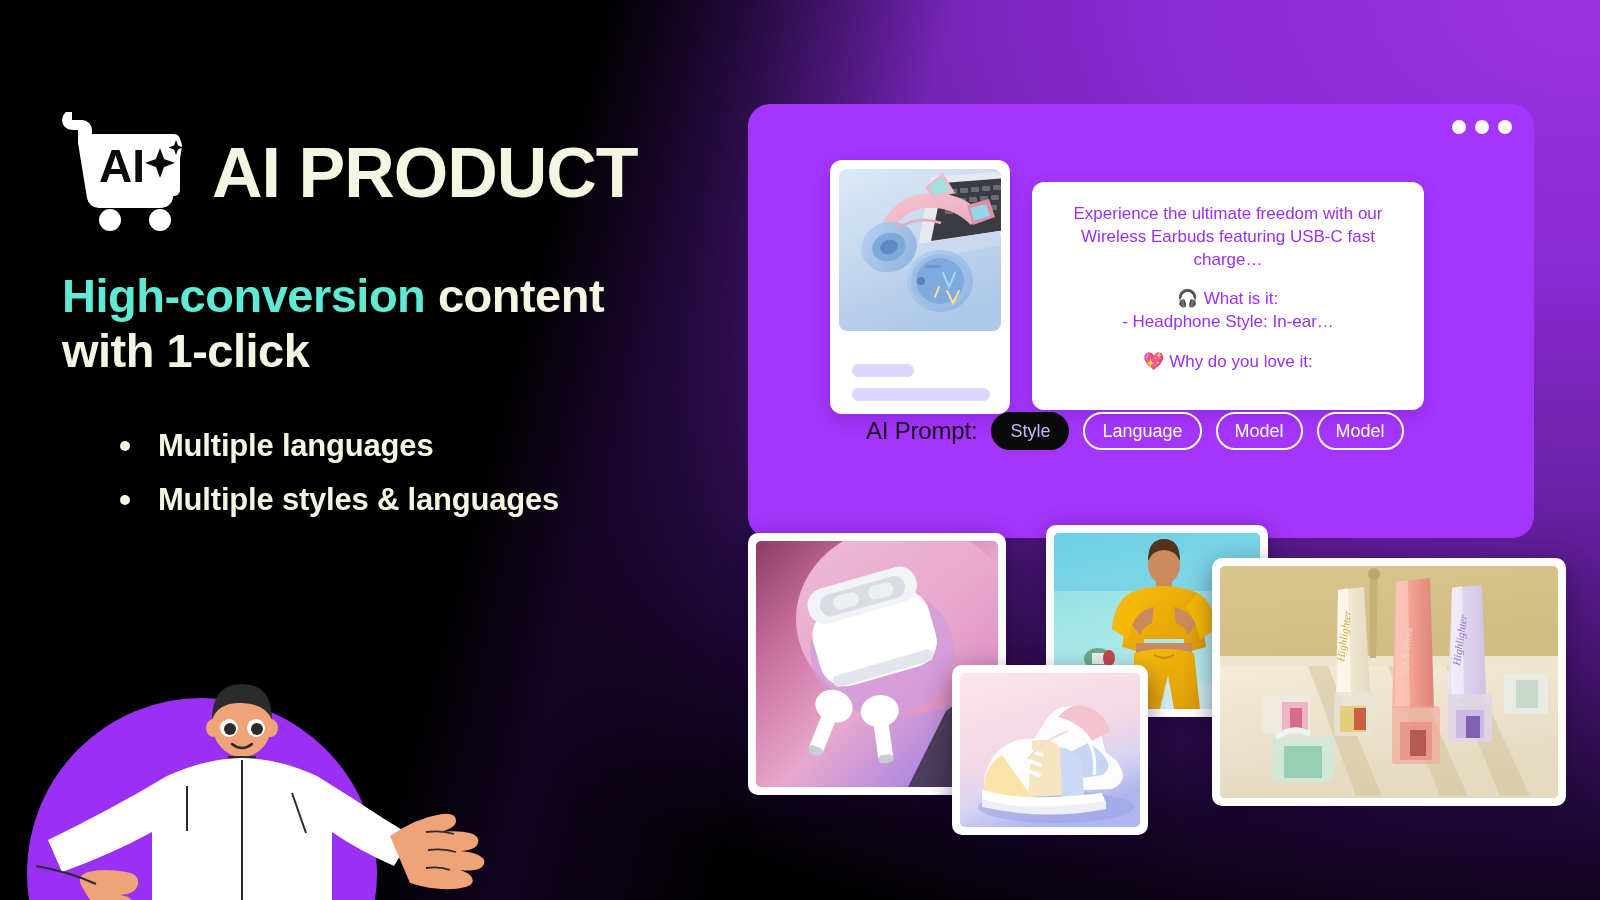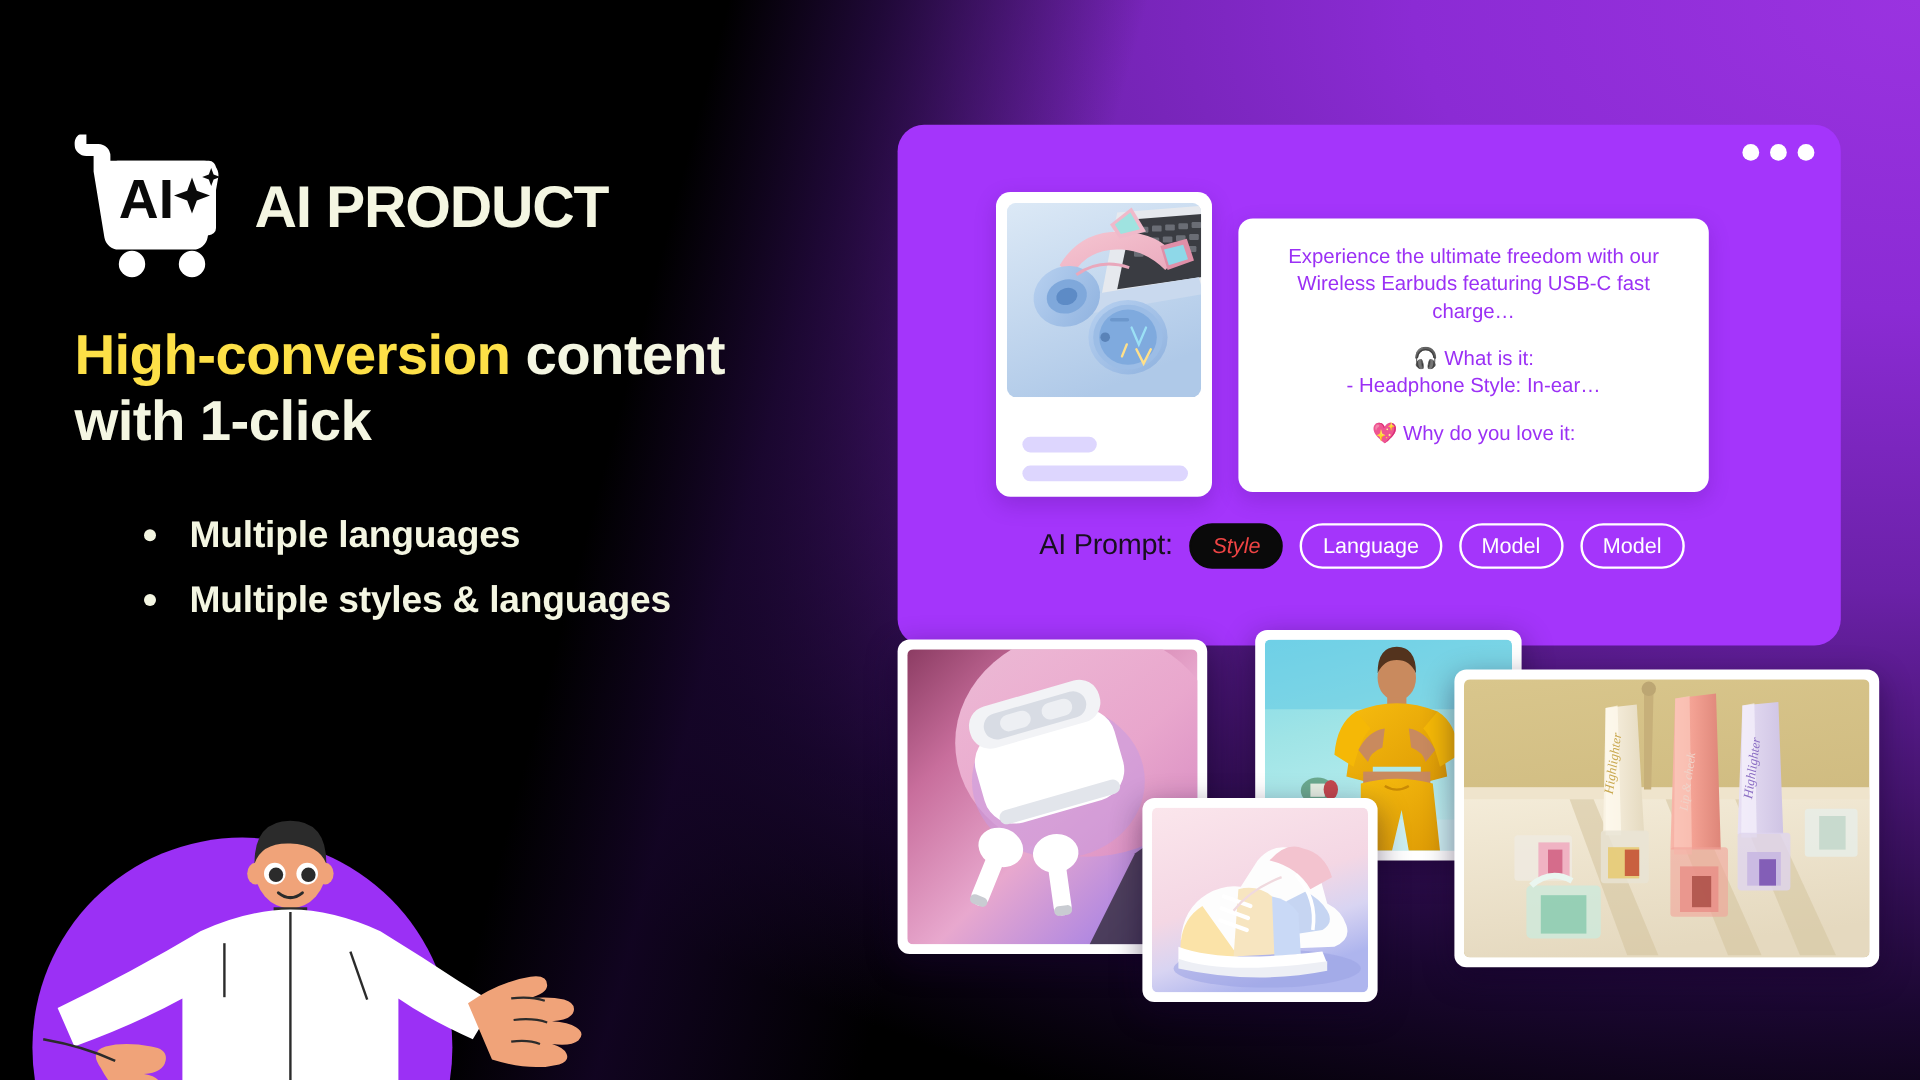--- a/index.html
+++ b/index.html
@@ -22,30 +22,30 @@
     position:absolute; inset:0;
     background:linear-gradient(105deg, rgba(0,0,0,1) 0%, rgba(0,0,0,1) 33%, rgba(20,5,38,0.85) 40%, rgba(0,0,0,0) 52%);
   }
 
   
   .left { position:absolute; left:62px; top:0; width:640px; height:900px; }
 
   .brand { position:absolute; left:0; top:112px; display:flex; align-items:center; gap:22px; }
   .cart-logo { width:128px; height:122px; display:block; }
   .brand-name {
-    font-size:49px; font-weight:bold; color:#F4F6E2;
+    font-size:70px; font-weight:bold; color:#F4F6E2;
     letter-spacing:-1px; line-height:1; white-space:nowrap;
   }
 
   .headline {
     position:absolute; left:0; top:268px; width:620px;
     font-size:47px; font-weight:bold; line-height:1.18;
     color:#F4F6E2; letter-spacing:-0.5px;
   }
-  .headline .hl-accent { color:#fde047; }
+  .headline .hl-accent { color:#5eead4; }
 
   .features { position:absolute; left:36px; top:430px; width:600px; list-style:none; }
   .features li {
     position:relative; font-size:31px; font-weight:bold; color:#F4F6E2;
     line-height:1; margin-bottom:23px; padding-left:60px; letter-spacing:-0.2px;
   }
   .features li::before {
     content:""; position:absolute; left:22px; top:11px;
     width:10px; height:10px; border-radius:50%; background:#F4F6E2;
   }
@@ -79,29 +79,29 @@
   .text-card {
     position:absolute; left:284px; top:78px; width:392px; height:228px;
     background:#fff; border-radius:12px; padding:20px 22px;
     box-shadow:0 6px 18px rgba(60,10,110,.20);
     color:#9B30F5; font-size:17px; line-height:1.36;
   }
   .text-card p { margin:0;text-align:center; }
   .text-card .gap { height:16px; }
 
   .prompt-row {
-    position:absolute; left:118px; top:332px;
+    position:absolute; left:118px; top:308px;
     display:flex; align-items:center; gap:14px;
   }
   .prompt-label { font-size:24px; color:#18101f; letter-spacing:-0.2px; }
   .pill {
     font-size:18px; padding:8px 17px; border-radius:999px;
     border:2px solid #ffffff; color:#ffffff; white-space:nowrap; line-height:1;
   }
-  .pill.active { background:#0a0a0a; border-color:#0a0a0a; color:#ef4444;font-style:italic; }
+  .pill.active { background:#0a0a0a; border-color:#0a0a0a; color:#c4b5fd; }
 
   
   .collage { position:absolute; left:740px; top:525px; width:860px; height:375px; }
   .photo { position:absolute; background:#fff; border-radius:10px; padding:8px;
            box-shadow:0 8px 26px rgba(20,0,40,.45); overflow:hidden; }
   .photo > .inner { width:100%; height:100%; border-radius:5px; overflow:hidden; position:relative; }
   .photo svg { display:block; }
 
   .ph-earbuds { left:8px;   top:8px;   width:258px; height:262px; }
   .ph-model   { left:306px; top:0px;   width:222px; height:192px; }

